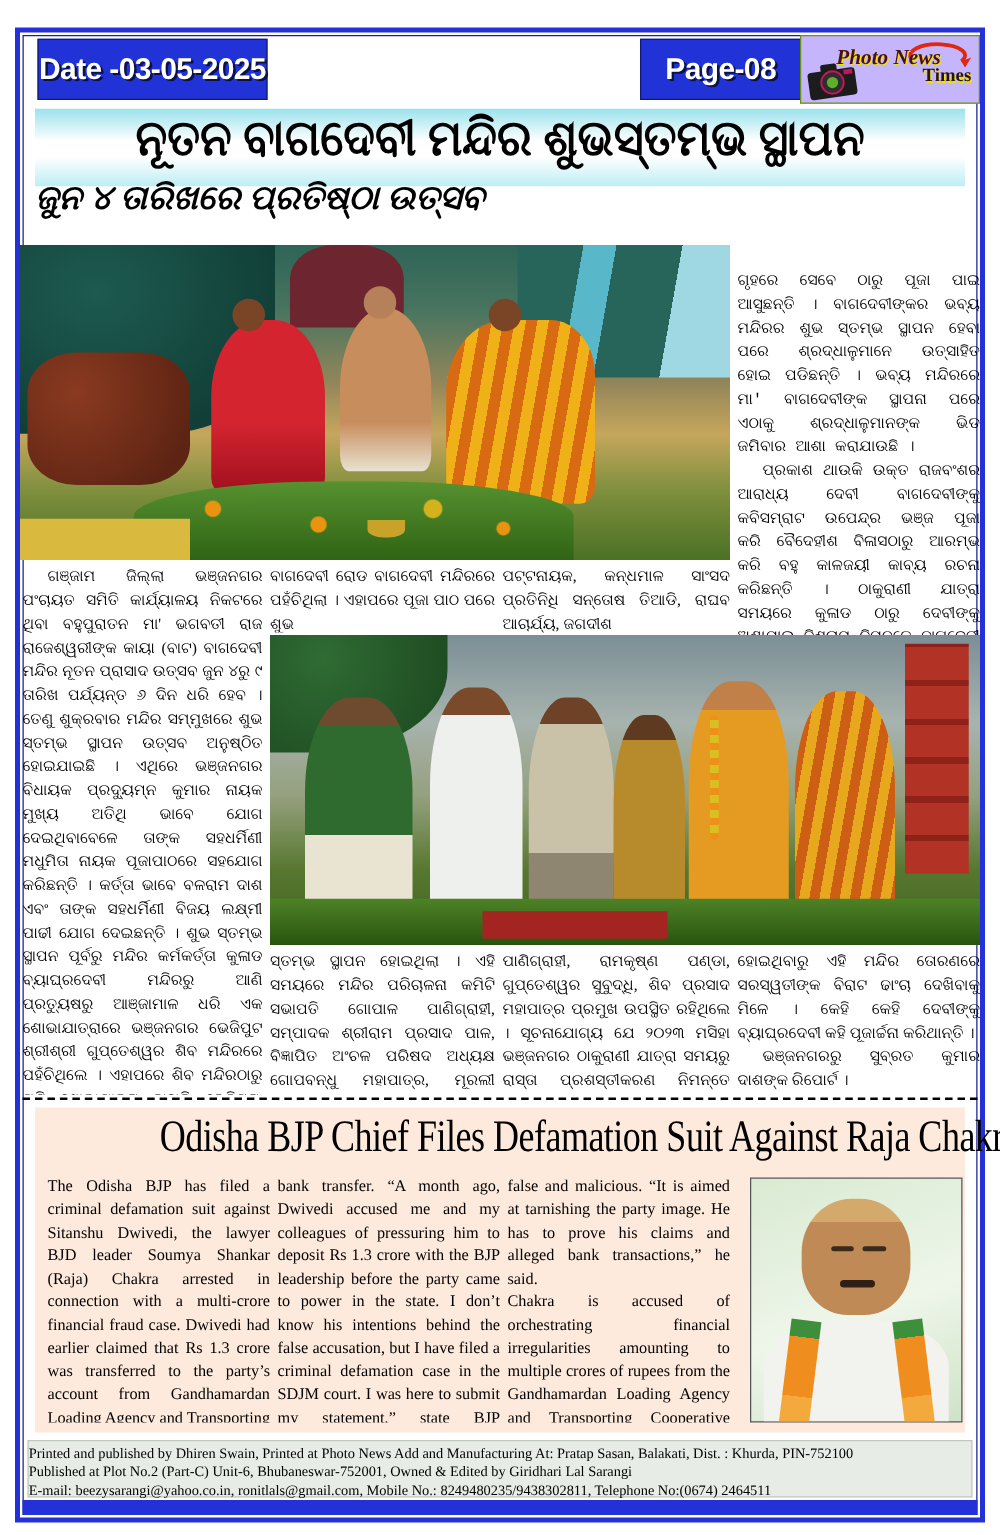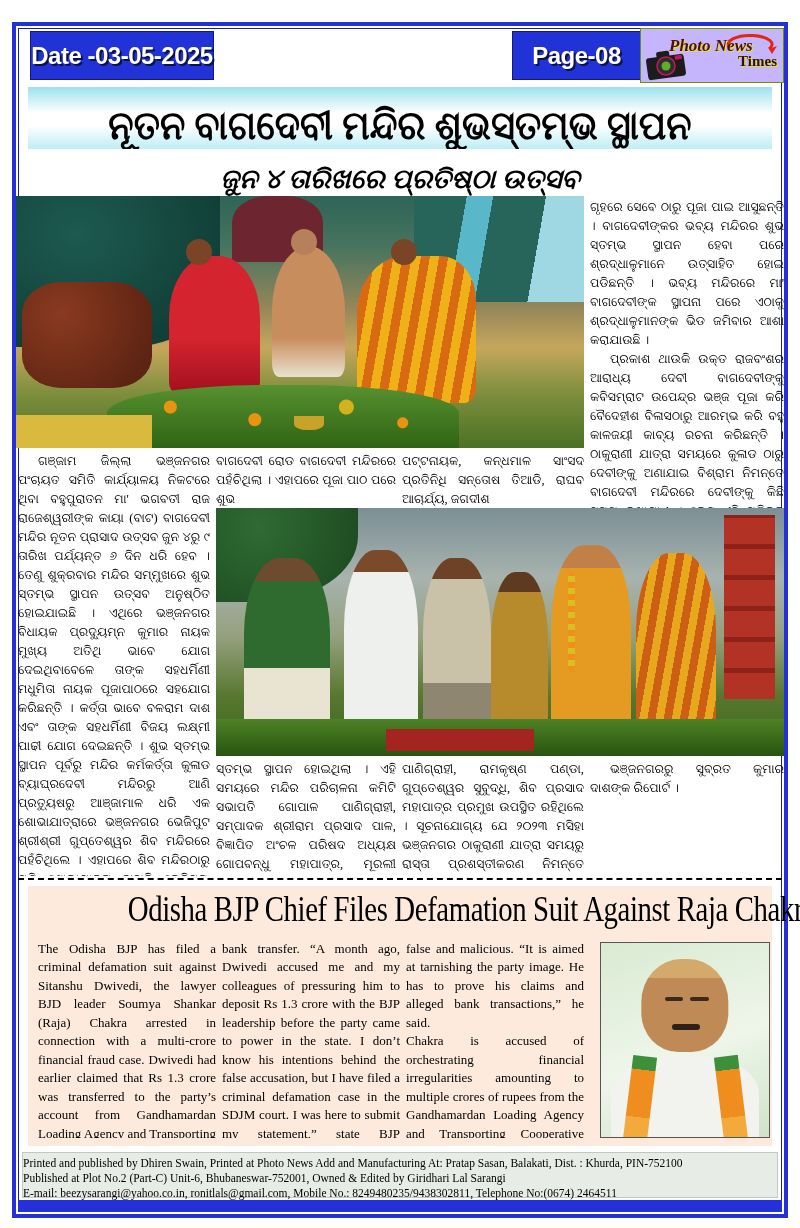--- a/index.html
+++ b/index.html
@@ -25,31 +25,31 @@
            font-style:italic;font-weight:bold;font-size:17px;color:#4a0f1c;
            text-shadow:1px 1px 0 #f0e400;white-space:nowrap;}
   .logo-times{position:absolute;right:6px;top:24px;font-family:"Liberation Serif",serif;
            font-weight:bold;font-size:15px;color:#2a1210;
            text-shadow:1px 1px 0 #f0e400;white-space:nowrap;}
   .logo-swoosh{position:absolute;right:2px;top:2px;width:62px;height:26px;}
 
   
   .headline-banner{position:absolute;left:28px;top:87px;width:744px;height:62px;
        background:linear-gradient(180deg,#9ce2ec 0%,#ffffff 42%,#ffffff 62%,#bceef4 100%);
-       display:flex;align-items:flex-end;justify-content:center;overflow:hidden;}
+       display:flex;align-items:flex-start;justify-content:center;overflow:hidden;}
   .headline-banner span{display:inline-block;font-weight:bold;font-size:40px;
        transform:scaleX(0.92);white-space:nowrap;}
-  .subheadline{position:absolute;left:28px;top:164px;width:744px;height:40px;text-align:center;}
+  .subheadline{position:absolute;left:28px;top:143px;width:744px;height:40px;}
   .subheadline span{font-size:27px;font-weight:bold;font-style:italic;white-space:nowrap;}
 
   
   .otext{position:absolute;font-size:12.5px;line-height:1.52;text-align:justify;overflow:hidden;}
   .otext p{margin:0;}
   .otext p.ind{text-indent:1.6em;}
-  .col4top{left:590px;top:198px;width:194px;height:312px;}
+  .col4top{left:590px;top:216px;width:194px;height:312px;font-family:Liberation Mono, monospace;}
   .col1{left:18px;top:452px;width:192px;height:424px;}
   .col2top{left:216px;top:452px;width:180px;height:54px;}
   .col3top{left:402px;top:452px;width:182px;height:54px;}
   .col2bot{left:216px;top:760px;width:180px;height:116px;}
   .col3bot{left:402px;top:760px;width:182px;height:116px;}
   .col4bot{left:590px;top:760px;width:194px;height:116px;}
 
   .dashed-sep{position:absolute;left:18px;top:878px;width:764px;border-top:2.5px dashed #000;}
 
   
@@ -213,20 +213,21 @@
     <div class="p2-carpet"></div>
   </div>
 
   <div class="otext col2bot">
     <p>ସ୍ତମ୍ଭ ସ୍ଥାପନ ହୋଇଥିଲା । ଏହି ସମୟରେ ମନ୍ଦିର ପରିଚାଳନା କମିଟି ସଭାପତି ଗୋପାଳ ପାଣିଗ୍ରାହୀ, ସମ୍ପାଦକ ଶ୍ରୀରାମ ପ୍ରସାଦ ପାଳ, ବିଜ୍ଞାପିତ ଅଂଚଳ ପରିଷଦ ଅଧ୍ୟକ୍ଷ ଗୋପବନ୍ଧୁ ମହାପାତ୍ର, ମୂରଲୀ ପଣ୍ଡା, ପ୍ରମୋଦ ଦଳବେହେରା, ଭି ଚେଲପତି ରାଓ, ମନୋଜ</p>
   </div>
   <div class="otext col3bot">
     <p>ପାଣିଗ୍ରାହୀ, ରାମକୃଷ୍ଣ ପଣ୍ଡା, ଗୁପ୍ତେଶ୍ୱର ସୁବୁଦ୍ଧି, ଶିବ ପ୍ରସାଦ ମହାପାତ୍ର ପ୍ରମୁଖ ଉପସ୍ଥିତ ରହିଥିଲେ । ସୂଚନାଯୋଗ୍ୟ ଯେ ୨୦୨୩ ମସିହା ଭଞ୍ଜନଗର ଠାକୁରାଣୀ ଯାତ୍ରା ସମୟରୁ ରାସ୍ତା ପ୍ରଶସ୍ତୀକରଣ ନିମନ୍ତେ ପୁରାତନ ମନ୍ଦିରକୁ ଭଙ୍ଗାଯାଇଥିଲା ଏବଂ ବିଗ୍ରହ ମାନେ ଅସ୍ଥାୟୀ</p>
   </div>
   <div class="otext col4bot">
+    <p>ହୋଇଥିବାରୁ ଏହି ମନ୍ଦିର ତୋରଣରେ ସରସ୍ୱତୀଙ୍କ ବିରାଟ ଢାଂଚା ଦେଖିବାକୁ ମିଳେ । କେହି କେହି ଦେବୀଙ୍କୁ ବ୍ୟାଘ୍ରଦେବୀ କହି ପୂଜାର୍ଚ୍ଚନା କରିଥାନ୍ତି ।</p>
     <p class="ind">ଭଞ୍ଜନଗରରୁ ସୁବ୍ରତ କୁମାର ଦାଶଙ୍କ ରିପୋର୍ଟ ।</p>
   </div>
 
   <div class="dashed-sep"></div>
 
   <div class="eng-section">
     <div class="eng-headline">
       <span>Odisha BJP Chief Files Defamation Suit Against Raja Chakra’s Lawyer</span>
     </div>
     <div class="etext ecol1">

